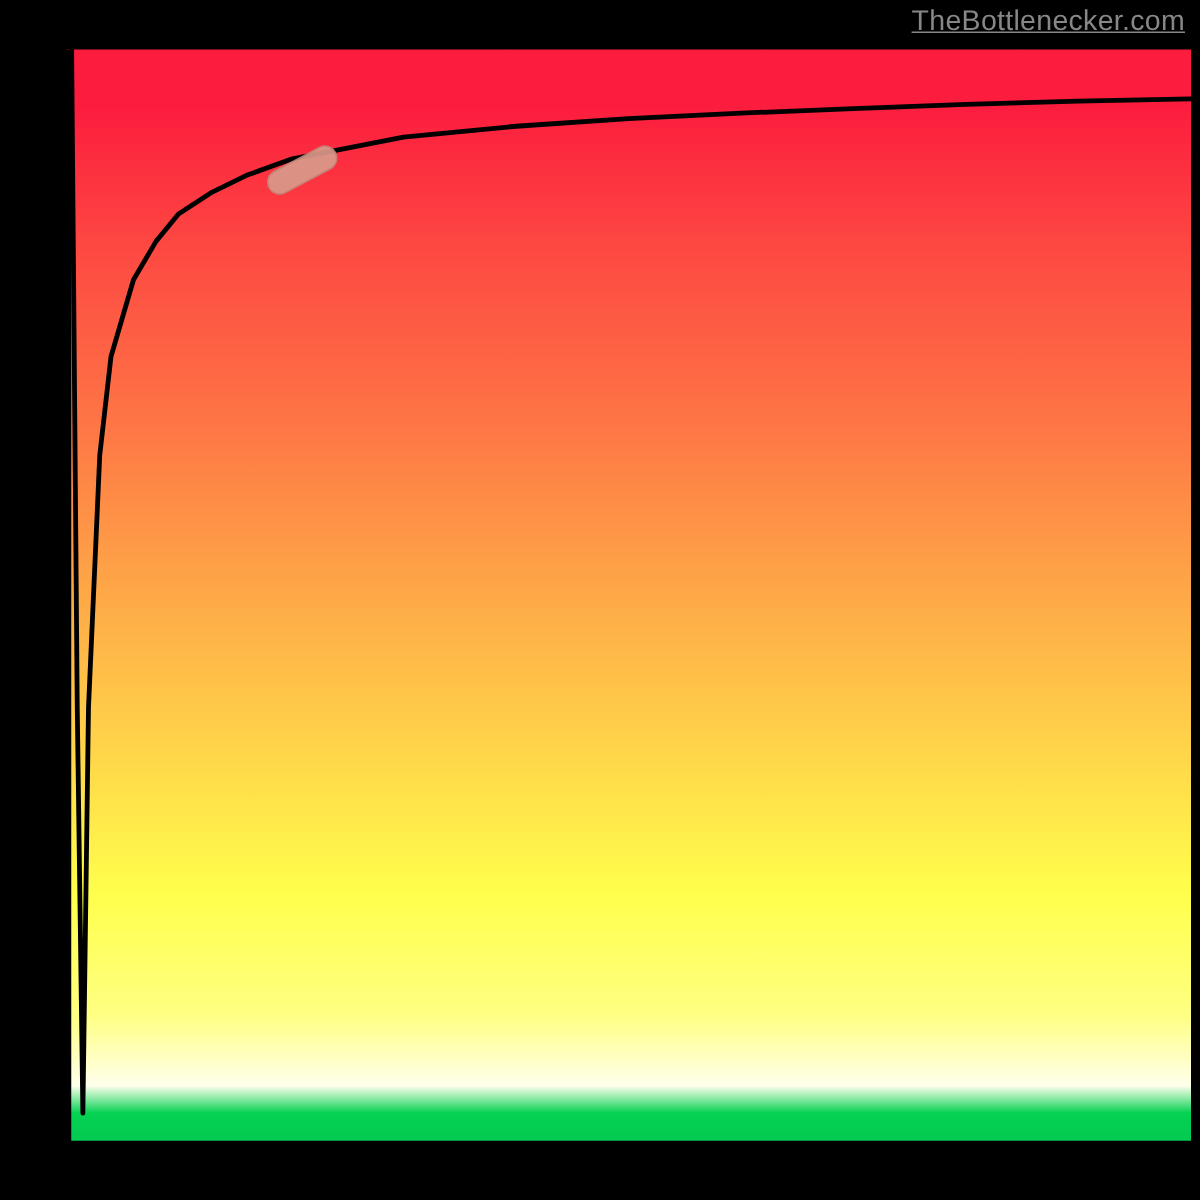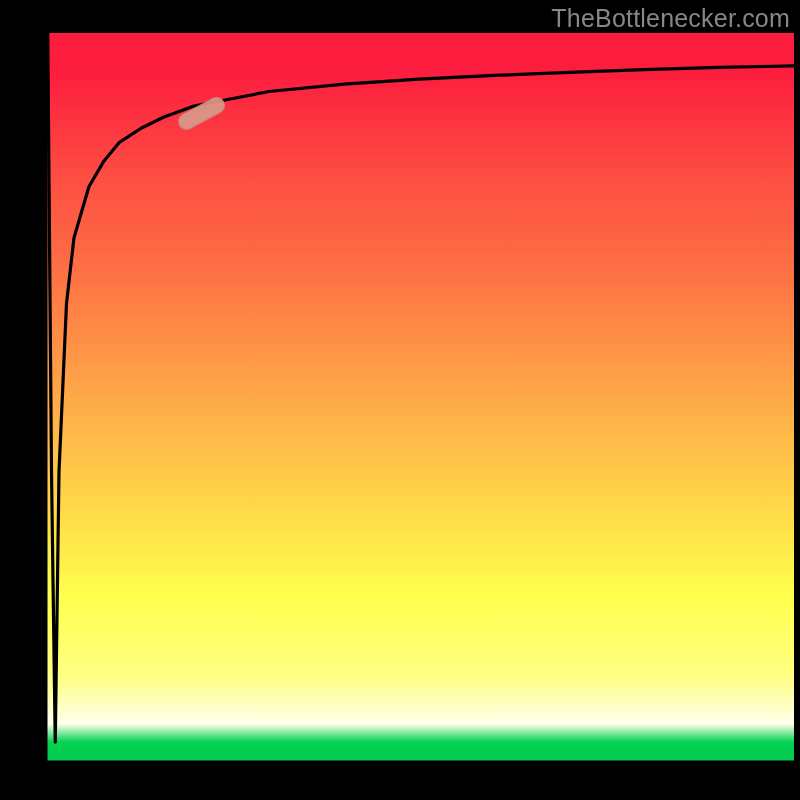--- a/index.html
+++ b/index.html
@@ -50,24 +50,25 @@
     top: 0;
     width: 800px;
     height: 800px;
     overflow: visible;
   }
   .watermark {
     position: absolute;
     top: 4px;
     right: 10px;
     font-family: Arial, Helvetica, sans-serif;
-    font-size: 25px;
+    font-size: 19px;
     color: #878787;
     letter-spacing: 0.2px;
     user-select: none;
+    text-decoration: underline;
   }
 </style>
 </head>
 <body>
 
 <div class="wrap">
 
   <div class="plot-area"></div>
 
   <svg class="curve-layer" viewBox="0 0 750 731">

